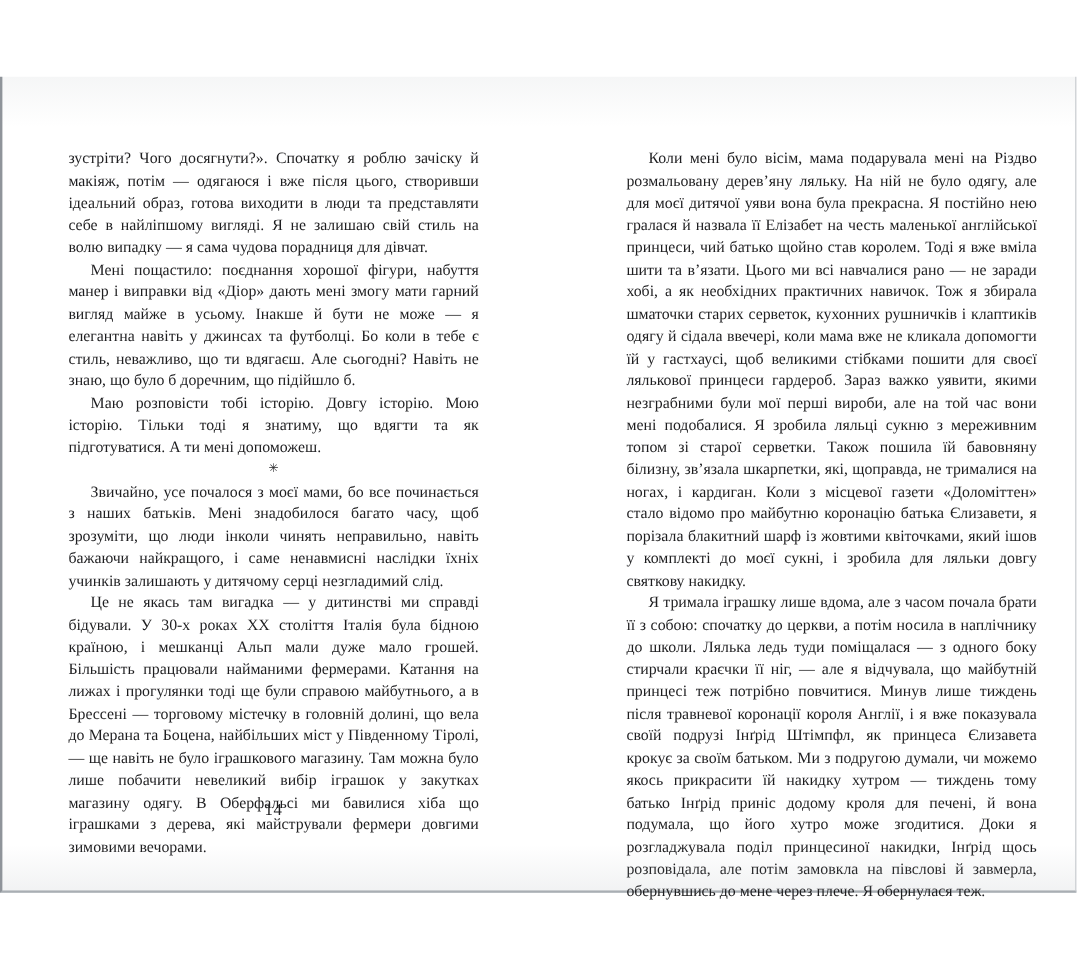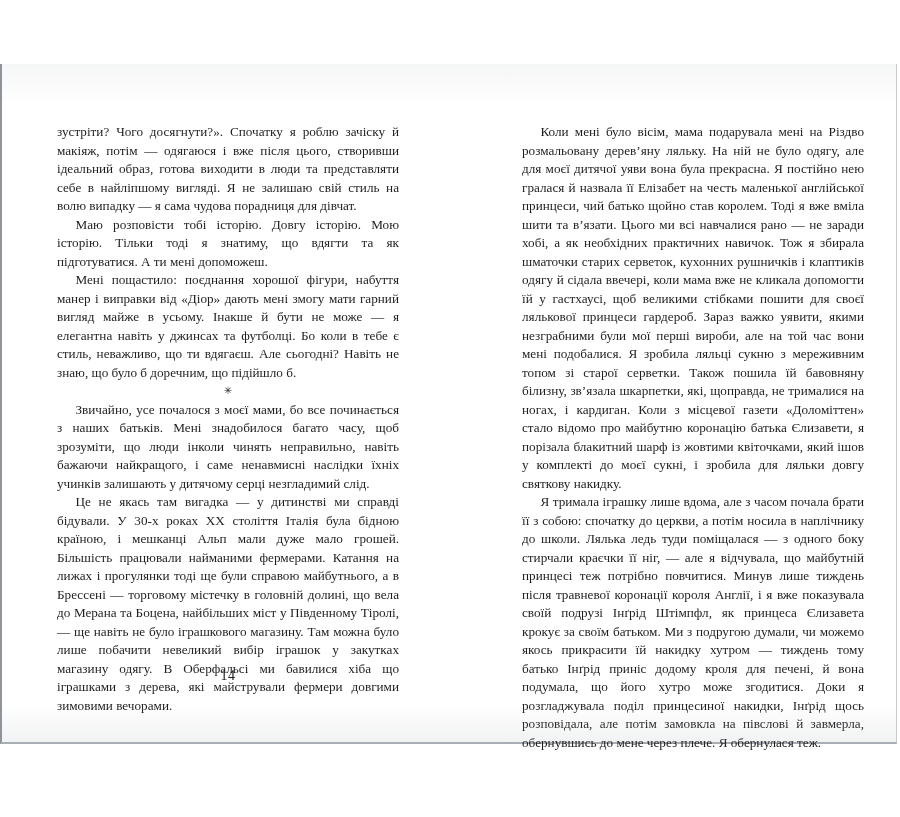--- a/index.html
+++ b/index.html
@@ -84,22 +84,22 @@
   .page-number.right { left: 504px; }
 </style>
 </head>
 <body>
 
 <div class="stage">
   <div class="scan">
 
     <div class="page-column left">
         <p class="para">зустріти? Чого досягнути?». Спочатку я роблю зачіску й макіяж, потім — одягаюся і вже після цього, створивши ідеальний образ, готова виходити в люди та представляти себе в найліпшому вигляді. Я не залишаю свій стиль на волю випадку — я сама чудова порадниця для дівчат.</p>
+        <p class="para indent">Мені пощастило: поєднання хорошої фігури, набуття манер і виправки від «Діор» дають мені змогу мати гарний вигляд майже в усьому. Інакше й бути не може — я елегантна навіть у джинсах та футболці. Бо коли в тебе є стиль, неважливо, що ти вдягаєш. Але сьогодні? Навіть не знаю, що було б доречним, що підійшло б.</p>
         <p class="para indent">Маю розповісти тобі історію. Довгу історію. Мою історію. Тільки тоді я знатиму, що вдягти та як підготуватися. А ти мені допоможеш.</p>
-        <p class="para indent">Мені пощастило: поєднання хорошої фігури, набуття манер і виправки від «Діор» дають мені змогу мати гарний вигляд майже в усьому. Інакше й бути не може — я елегантна навіть у джинсах та футболці. Бо коли в тебе є стиль, неважливо, що ти вдягаєш. Але сьогодні? Навіть не знаю, що було б доречним, що підійшло б.</p>
         <div class="separator">✳</div>
         <p class="para indent">Звичайно, усе почалося з моєї мами, бо все починається з наших батьків. Мені знадобилося багато часу, щоб зрозуміти, що люди інколи чинять неправильно, навіть бажаючи найкращого, і саме ненавмисні наслідки їхніх учинків залишають у дитячому серці незгладимий слід.</p>
         <p class="para indent">Це не якась там вигадка — у дитинстві ми справді бідували. У 30-х роках XX століття Італія була бідною країною, і мешканці Альп мали дуже мало грошей. Більшість працювали найманими фермерами. Катання на лижах і прогулянки тоді ще були справою майбутнього, а в Брессені — торговому містечку в головній долині, що вела до Мерана та Боцена, найбільших міст у Південному Тіролі, — ще навіть не було іграшкового магазину. Там можна було лише побачити невеликий вибір іграшок у закутках магазину одягу. В Оберфальсі ми бавилися хіба що іграшками з дерева, які майстрували фермери довгими зимовими вечорами.</p>
       </div>
 
     <div class="page-column right">
         <p class="para indent">Коли мені було вісім, мама подарувала мені на Різдво розмальовану дерев’яну ляльку. На ній не було одягу, але для моєї дитячої уяви вона була прекрасна. Я постійно нею гралася й назвала її Елізабет на честь маленької англійської принцеси, чий батько щойно став королем. Тоді я вже вміла шити та в’язати. Цього ми всі навчалися рано — не заради хобі, а як необхідних практичних навичок. Тож я збирала шматочки старих серветок, кухонних рушничків і клаптиків одягу й сідала ввечері, коли мама вже не кликала допомогти їй у гастхаусі, щоб великими стібками пошити для своєї лялькової принцеси гардероб. Зараз важко уявити, якими незграбними були мої перші вироби, але на той час вони мені подобалися. Я зробила ляльці сукню з мереживним топом зі старої серветки. Також пошила їй бавовняну білизну, зв’язала шкарпетки, які, щоправда, не трималися на ногах, і кардиган. Коли з місцевої газети «Доломіттен» стало відомо про майбутню коронацію батька Єлизавети, я порізала блакитний шарф із жовтими квіточками, який ішов у комплекті до моєї сукні, і зробила для ляльки довгу святкову накидку.</p>
         <p class="para indent">Я тримала іграшку лише вдома, але з часом почала брати її з собою: спочатку до церкви, а потім носила в наплічнику до школи. Лялька ледь туди поміщалася — з одного боку стирчали краєчки її ніг, — але я відчувала, що майбутній принцесі теж потрібно повчитися. Минув лише тиждень після травневої коронації короля Англії, і я вже показувала своїй подрузі Інґрід Штімпфл, як принцеса Єлизавета крокує за своїм батьком. Ми з подругою думали, чи можемо якось прикрасити їй накидку хутром — тиждень тому батько Інґрід приніс додому кроля для печені, й вона подумала, що його хутро може згодитися. Доки я розгладжувала поділ принцесиної накидки, Інґрід щось розповідала, але потім замовкла на півслові й завмерла, обернувшись до мене через плече. Я обернулася теж.</p>
       </div>
 

